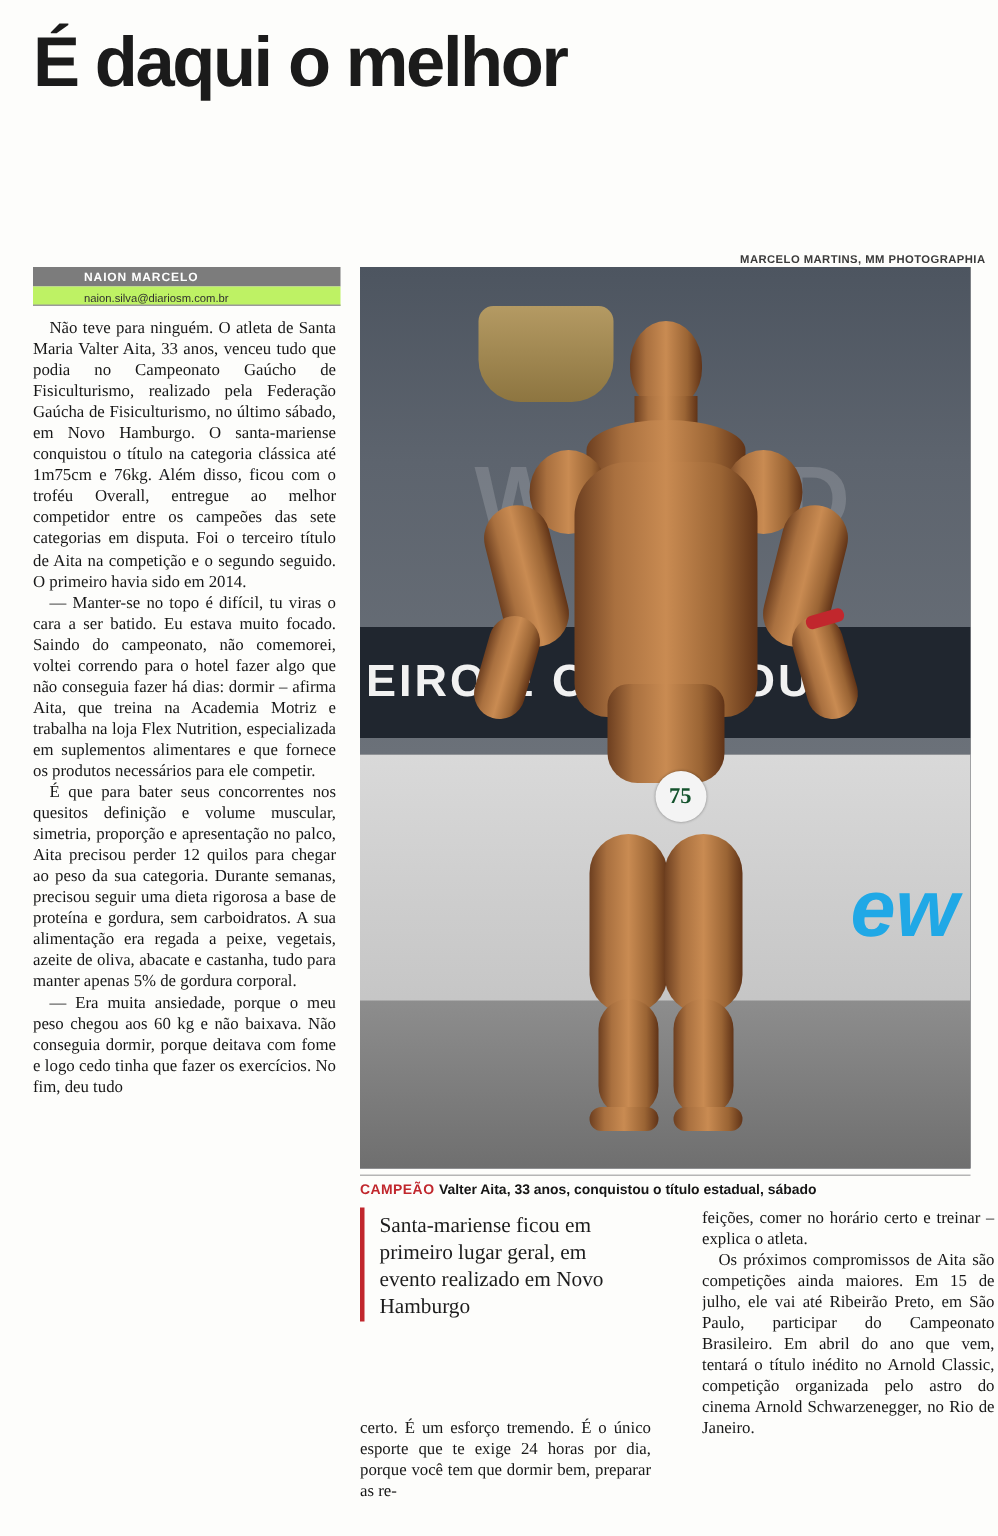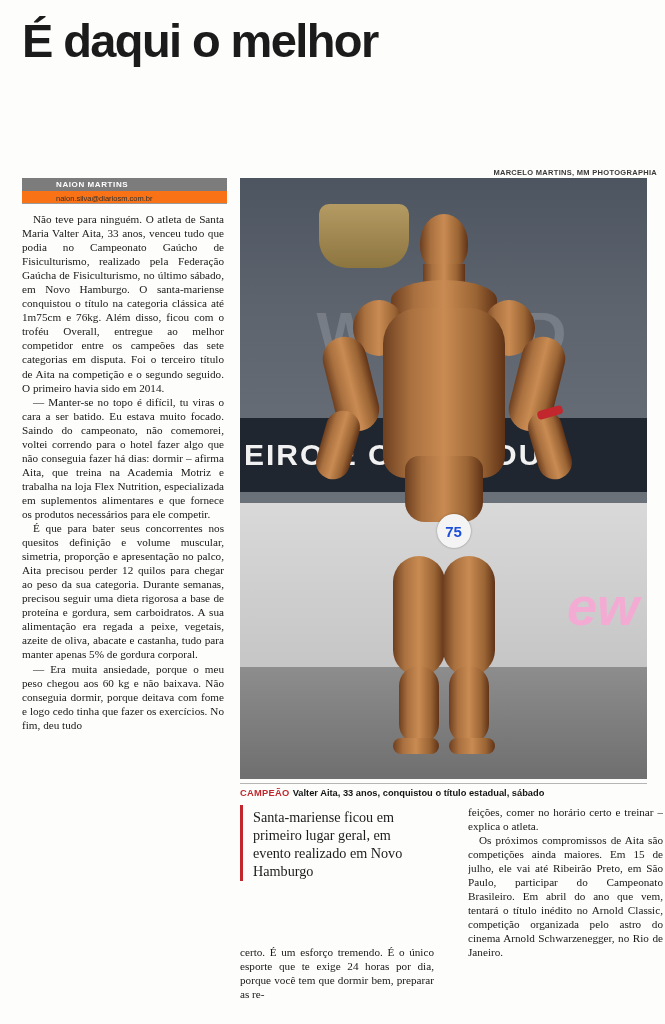--- a/index.html
+++ b/index.html
@@ -61,21 +61,21 @@
     left: 34px;
     top: 2px;
     font-family: "Liberation Sans", sans-serif;
     font-size: 8px;
     font-weight: bold;
     color: #fff;
     letter-spacing: 0.6px;
   }
   .byline-mail {
     width: 205px;
-    background: #f97316;
+    background: #bef264;
     height: 13px;
     border-bottom: 1px solid #9a9a9a;
     position: relative;
     text-decoration: underline;
   }
   .byline-mail span {
     position: absolute;
     left: 34px;
     top: 2.5px;
     font-family: "Liberation Sans", sans-serif;
@@ -153,21 +153,21 @@
     position: absolute; right: 8px; bottom: 150px;
     font-family: "Liberation Sans", sans-serif;
     font-weight: bold;
     font-style: italic;
     font-size: 54px;
     line-height: 0.84;
     color: #2c2f36;
     text-align: right;
     opacity: 0.9;
   }
-  .bg-logo .red { color: #f9a8d4; }
+  .bg-logo .red { color: #0ea5e9; }
   .bg-floor {
     position: absolute; left: 0; bottom: 0; width: 100%; height: 112px;
     background: linear-gradient(180deg,#8d8d8d 0%, #6f6f6f 100%);
   }
 
   
   .athlete { position: absolute; left: 50%; top: 26px; transform: translateX(-50%); width: 250px; height: 560px; }
   .sk { position: absolute; background: #8a5a32; }
   .skin { background: linear-gradient(90deg,#6d3f20 0%, #a9703f 22%, #c98b52 50%, #9a6434 80%, #603317 100%); }
   .head {
@@ -180,22 +180,22 @@
     border-radius: 36px 36px 22px 22px;
   }
   .waist { left: 86px; top: 252px; width: 78px; height: 66px; border-radius: 14px 14px 20px 20px; }
   .trunks {
     left: 80px; top: 300px; width: 90px; height: 64px;
     background: linear-gradient(180deg,#b49a63,#8d7540);
     border-radius: 10px 10px 28px 28px;
   }
   .number {
     position: absolute; left: 118px; top: 310px; width: 34px; height: 34px;
-    border-radius: 50%; background: #f4f4f4; color: #1d4ed8;
-    font-family: Liberation Sans, sans-serif; font-weight: bold; font-size: 15px;
+    border-radius: 50%; background: #f4f4f4; color: #14532d;
+    font-family: Liberation Serif, serif; font-weight: bold; font-size: 15px;
     display: flex; align-items: center; justify-content: center;
     box-shadow: 0 0 2px rgba(0,0,0,.4);
   }
   .shoulder-l { left: 34px; top: 96px; width: 52px; height: 56px; border-radius: 50%; }
   .shoulder-r { left: 164px; top: 96px; width: 52px; height: 56px; border-radius: 50%; }
   .arm-l { left: 10px; top: 132px; width: 44px; height: 96px; border-radius: 24px; transform: rotate(-14deg); }
   .arm-r { left: 196px; top: 132px; width: 44px; height: 96px; border-radius: 24px; transform: rotate(14deg); }
   .fore-l { left: 2px; top: 206px; width: 34px; height: 70px; border-radius: 18px; transform: rotate(16deg); }
   .fore-r { left: 214px; top: 206px; width: 34px; height: 70px; border-radius: 18px; transform: rotate(-16deg); }
   .thigh-l { left: 74px; top: 352px; width: 52px; height: 120px; border-radius: 26px; }
@@ -279,21 +279,21 @@
 <div id="page">
 
   <div class="headline">
     <span class="l1">É daqui o melhor</span>
   </div>
 
   <div class="photo-credit">MARCELO MARTINS, MM PHOTOGRAPHIA</div>
 
   <div class="body-area">
     <div class="byline-bar">
-      <span>NAION MARTINS</span>
+      <span>NAION MARCELO</span>
     </div>
     <div class="byline-mail">
       <span>naion.silva@diariosm.com.br</span>
     </div>
   </div>
 
   <div class="col-text">
     <p class="first">Não teve para ninguém. O atleta de Santa Maria Valter Aita, 33 anos, venceu tudo que podia no Campeonato Gaúcho de Fisiculturismo, realizado pela Federação Gaúcha de Fisiculturismo, no último sábado, em Novo Hamburgo. O santa-mariense conquistou o título na categoria clássica até 1m75cm e 76kg. Além disso, ficou com o troféu Overall, entregue ao melhor competidor entre os campeões das sete categorias em disputa. Foi o terceiro título de Aita na competição e o segundo seguido. O primeiro havia sido em 2014.</p>
     <p>— Manter-se no topo é difícil, tu viras o cara a ser batido. Eu estava muito focado. Saindo do campeonato, não comemorei, voltei correndo para o hotel fazer algo que não conseguia fazer há dias: dormir – afirma Aita, que treina na Academia Motriz e trabalha na loja Flex Nutrition, especializada em suplementos alimentares e que fornece os produtos necessários para ele competir.</p>
     <p>É que para bater seus concorrentes nos quesitos definição e volume muscular, simetria, proporção e apresentação no palco, Aita precisou perder 12 quilos para chegar ao peso da sua categoria. Durante semanas, precisou seguir uma dieta rigorosa a base de proteína e gordura, sem carboidratos. A sua alimentação era regada a peixe, vegetais, azeite de oliva, abacate e castanha, tudo para manter apenas 5% de gordura corporal.</p>

